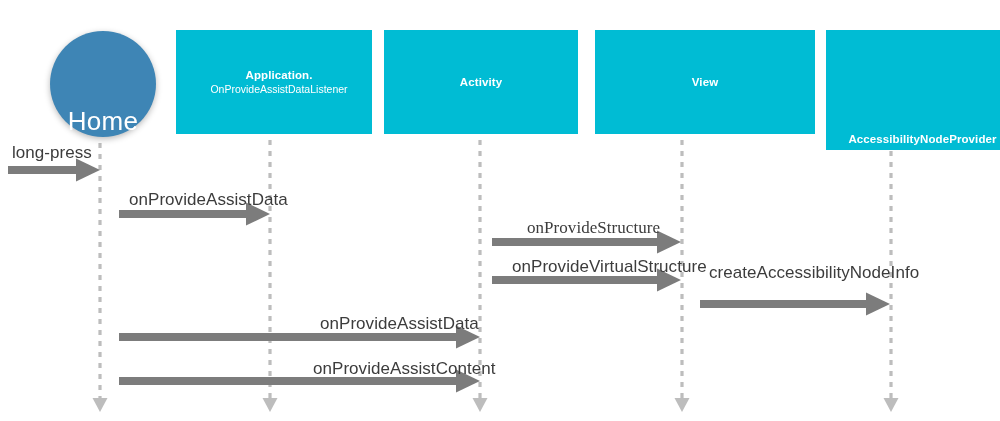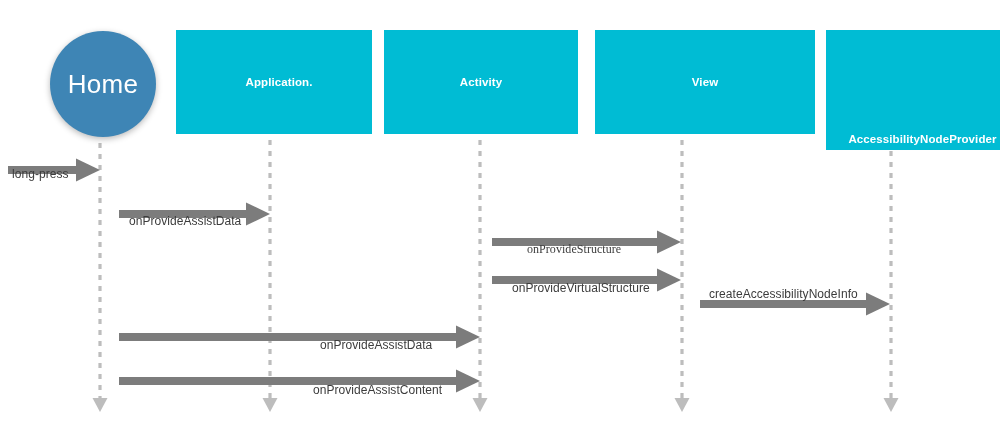--- a/index.html
+++ b/index.html
@@ -44,37 +44,36 @@
     font-weight: normal;
     font-size: 10.5px;
     display: block;
     letter-spacing: 0;
   }
   .home-circle {
     position: absolute;
     border-radius: 50%;
     background: #3E85B5;
     display: flex;
-    align-items: center;
+    align-items: flex-end;
     justify-content: center;
     color: #ffffff;
     box-shadow: 0 2px 6px rgba(0,0,0,0.28);
   }
   .home-label {
     font-size: 26px;
     font-weight: normal;
     letter-spacing: 0.3px;
   }
   .msg-label {
     position: absolute;
-    font-size: 12px;
+    font-size: 17px;
     color: #3c3c3c;
     white-space: nowrap;
     letter-spacing: 0.05px;
-    margin-top: 24px;
   }
 </style>
 </head>
 <body>
 
 <div id="stage">
 
   <svg id="wires" width="1000" height="421" xmlns="http://www.w3.org/2000/svg">
       <line x1="100" y1="143" x2="100" y2="398" stroke="#BDBDBD" stroke-width="3.2" stroke-dasharray="5 6"></line>
       <path d="M 92.5 398 L 107.5 398 L 100 412 Z" fill="#BDBDBD"></path>
@@ -115,21 +114,21 @@
         <path d="M 456 369.5 L 480 381 L 456 392.5 Z" fill="#7C7C7C"></path>
       </g>
     </svg>
 
   <div class="home-circle" id="home-circle" style="left: 50px; top: 31px; width: 106px; height: 106px;">
     <span class="home-label">Home</span>
   </div>
 
   <div id="actors">
       <div class="actor-box" style="left: 176px; top: 30px; width: 196px; height: 104px; background: rgb(0, 188, 212); padding-left: 16px;">
-        <div class="actor-label" style="color: rgb(255, 255, 255);"><span>Application.</span></div>
+        <div class="actor-label" style="color: rgb(255, 255, 255);"><span>Application.</span><span class="sub">OnProvideAssistDataListener</span></div>
       </div>
       <div class="actor-box" style="left: 384px; top: 30px; width: 194px; height: 104px; background: rgb(0, 188, 212);">
         <div class="actor-label" style="color: rgb(255, 255, 255);"><span>Activity</span></div>
       </div>
       <div class="actor-box" style="left: 595px; top: 30px; width: 220px; height: 104px; background: rgb(0, 188, 212);">
         <div class="actor-label" style="color: rgb(255, 255, 255);"><span>View</span></div>
       </div>
       <div class="actor-box" style="left: 826px; top: 30px; width: 193px; height: 120px; background: rgb(0, 188, 212); align-items: flex-end;">
         <div class="actor-label" style="color: rgb(255, 255, 255);"><span>AccessibilityNodeProvider</span></div>
       </div>

